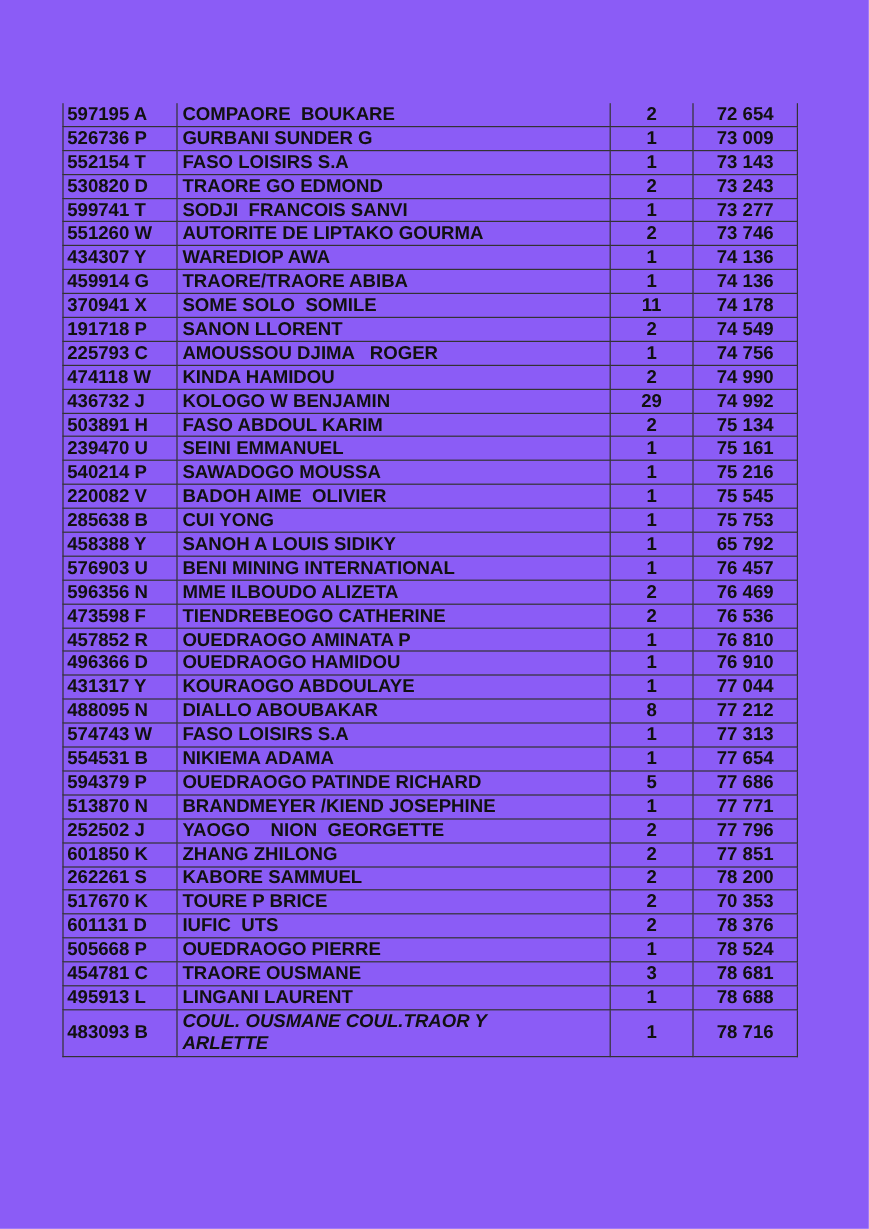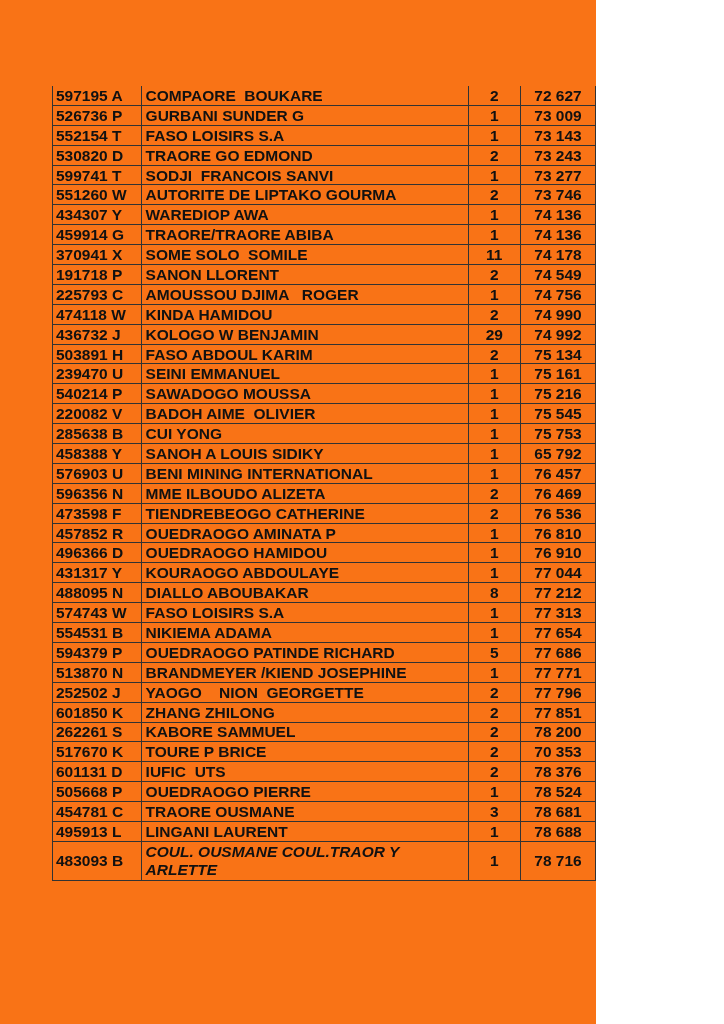--- a/index.html
+++ b/index.html
@@ -1,17 +1,17 @@
 <!DOCTYPE html>
 <html><head>
 <meta charset="utf-8">
 <style>
   html, body { margin: 0; padding: 0; background: #ffffff; }
   body { width: 724px; height: 1024px; position: relative; overflow: hidden; }
-  .page { position: absolute; left: 0; top: 0; width: 596px; height: 1024px; background: #f97316; }
+  .page { position: absolute; left: 0; top: 0; width: 724px; height: 1024px; background: #8b5cf6; }
   table.list {
     position: absolute; left: 52px; top: 86px;
     border-collapse: collapse;
     font-family: "Liberation Sans", sans-serif;
     font-weight: bold;
     font-size: 15.5px;
     color: #111;
     table-layout: fixed;
   }
   table.list col.c1 { width: 95px; }
@@ -45,21 +45,21 @@
       <col class="c1">
         <col class="c2">
         <col class="c3">
         <col class="c4">
     </colgroup>
     <tbody id="rows">
         <tr>
           <td class="id">597195 A</td>
           <td class="name">COMPAORE  BOUKARE</td>
           <td class="qty">2</td>
-          <td class="amt">72 627</td>
+          <td class="amt">72 654</td>
         </tr>
         <tr>
           <td class="id">526736 P</td>
           <td class="name">GURBANI SUNDER G</td>
           <td class="qty">1</td>
           <td class="amt">73 009</td>
         </tr>
         <tr>
           <td class="id">552154 T</td>
           <td class="name">FASO LOISIRS S.A</td>

